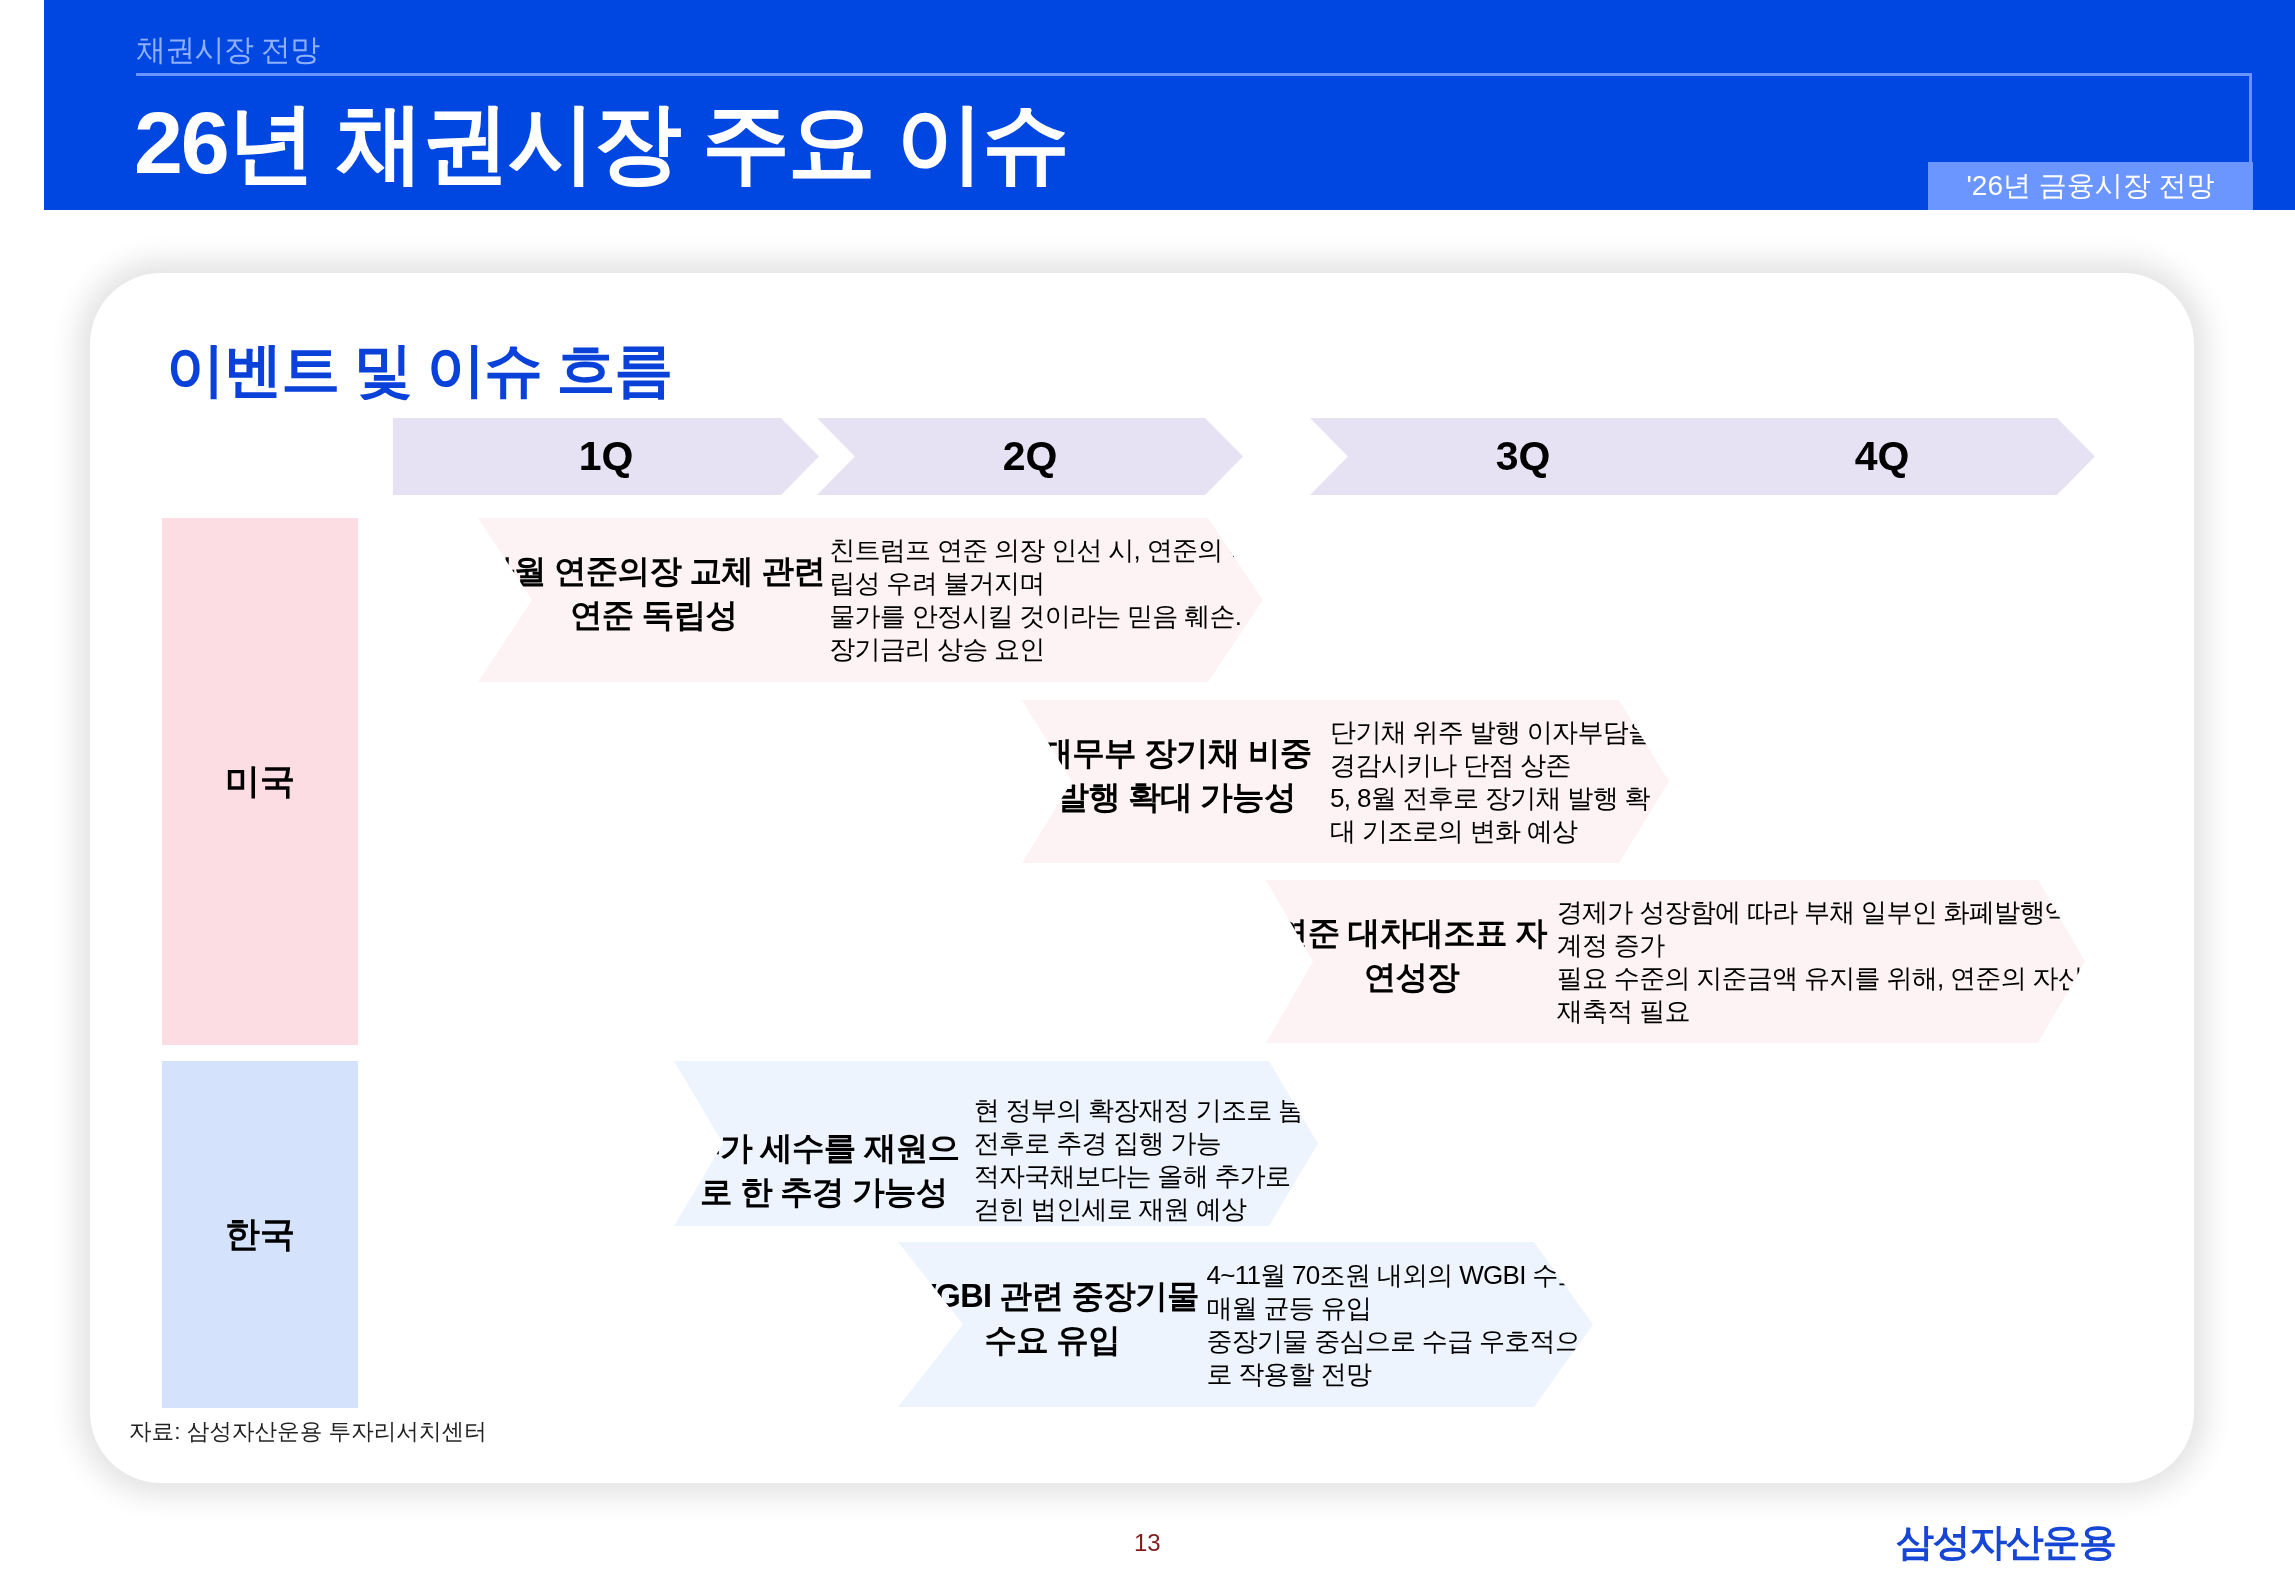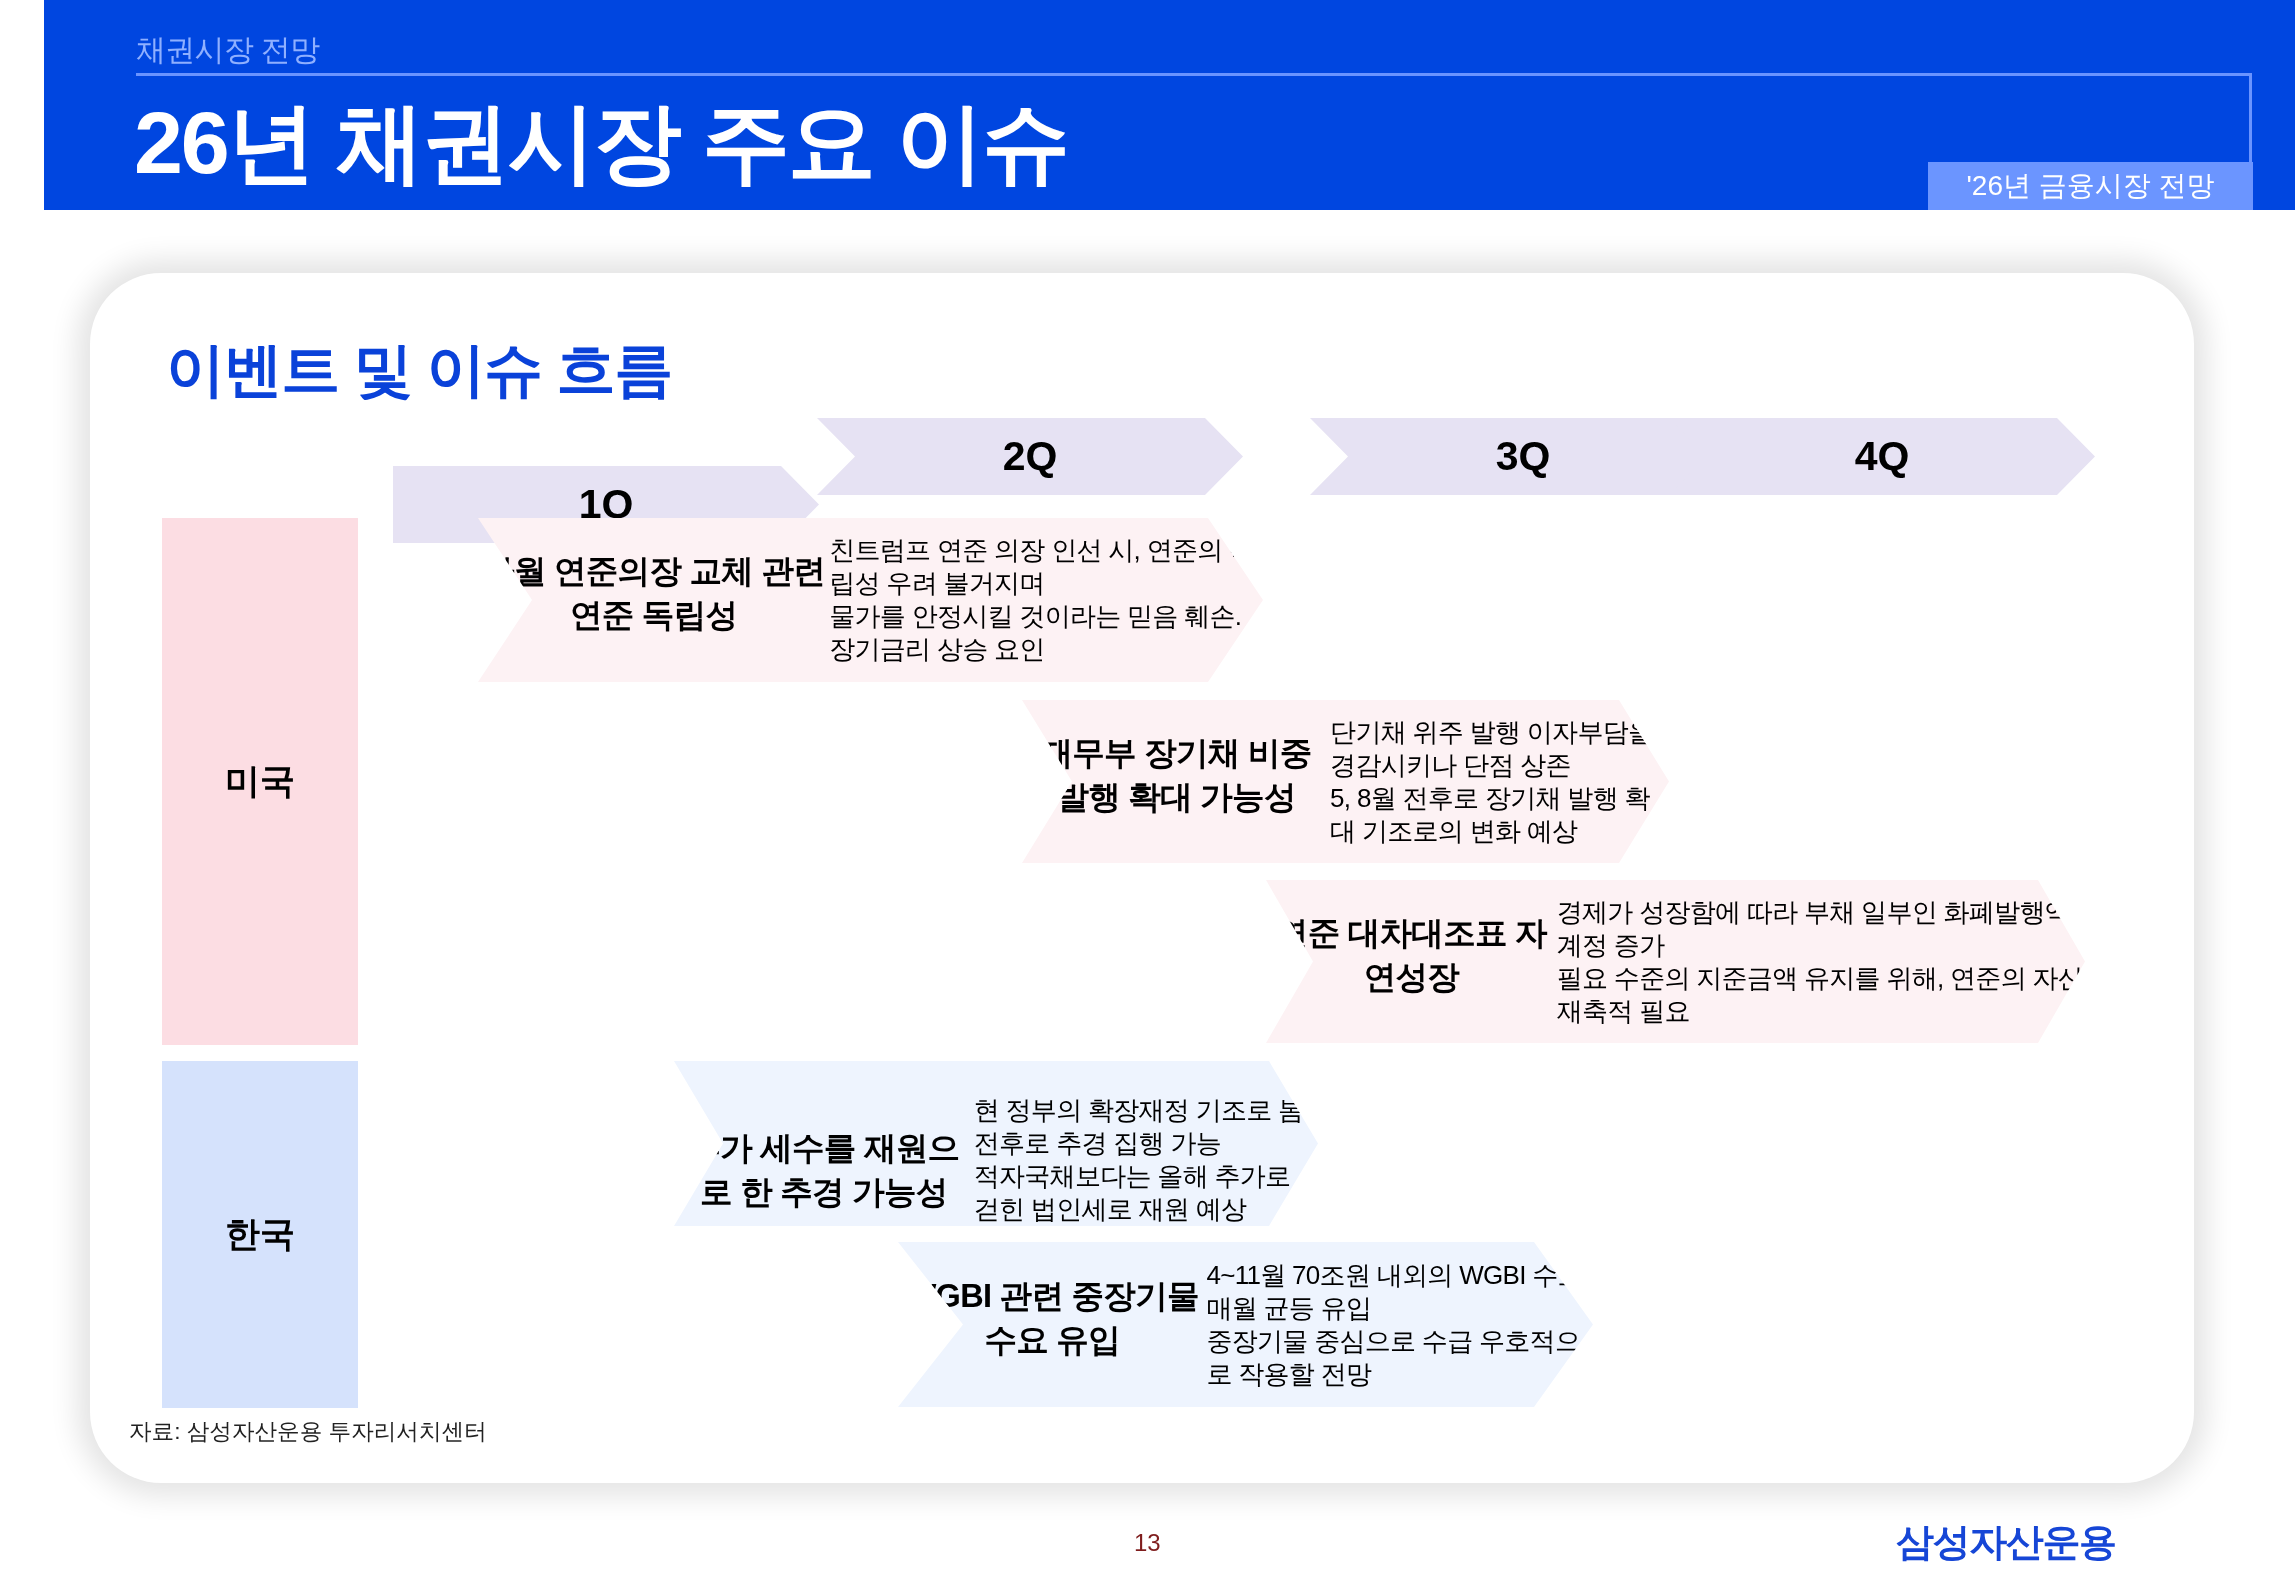--- a/index.html
+++ b/index.html
@@ -44,21 +44,21 @@
     .section-title {
       position: absolute; left: 166px; top: 331px;
       font-size: 59px; font-weight: bold; color: #0A42D9; letter-spacing: -1.4px;
     }
     .q {
       position: absolute; top: 418px; height: 77px; width: 426px;
       background: #E6E2F3;
       display: flex; align-items: center; justify-content: center;
       font-size: 41px; font-weight: bold;
     }
-    .q.first { clip-path: polygon(0 0, 388px 0, 426px 50%, 388px 100%, 0 100%); margin-top: 48px; }
+    .q.first { clip-path: polygon(0 0, 388px 0, 426px 50%, 388px 100%, 0 100%); }
     .q.mid { clip-path: polygon(0 0, 388px 0, 426px 50%, 388px 100%, 0 100%, 38px 50%); }
     .row-label {
       position: absolute; left: 162px; width: 196px;
       display: flex; align-items: center; justify-content: center;
       font-size: 35px; font-weight: bold;
     }
     .row-us { top: 518px; height: 527px; background: #FCDDE3; }
     .row-kr { top: 1061px; height: 347px; background: #D5E2FC; }
     .ev {
       position: absolute; display: flex; 

